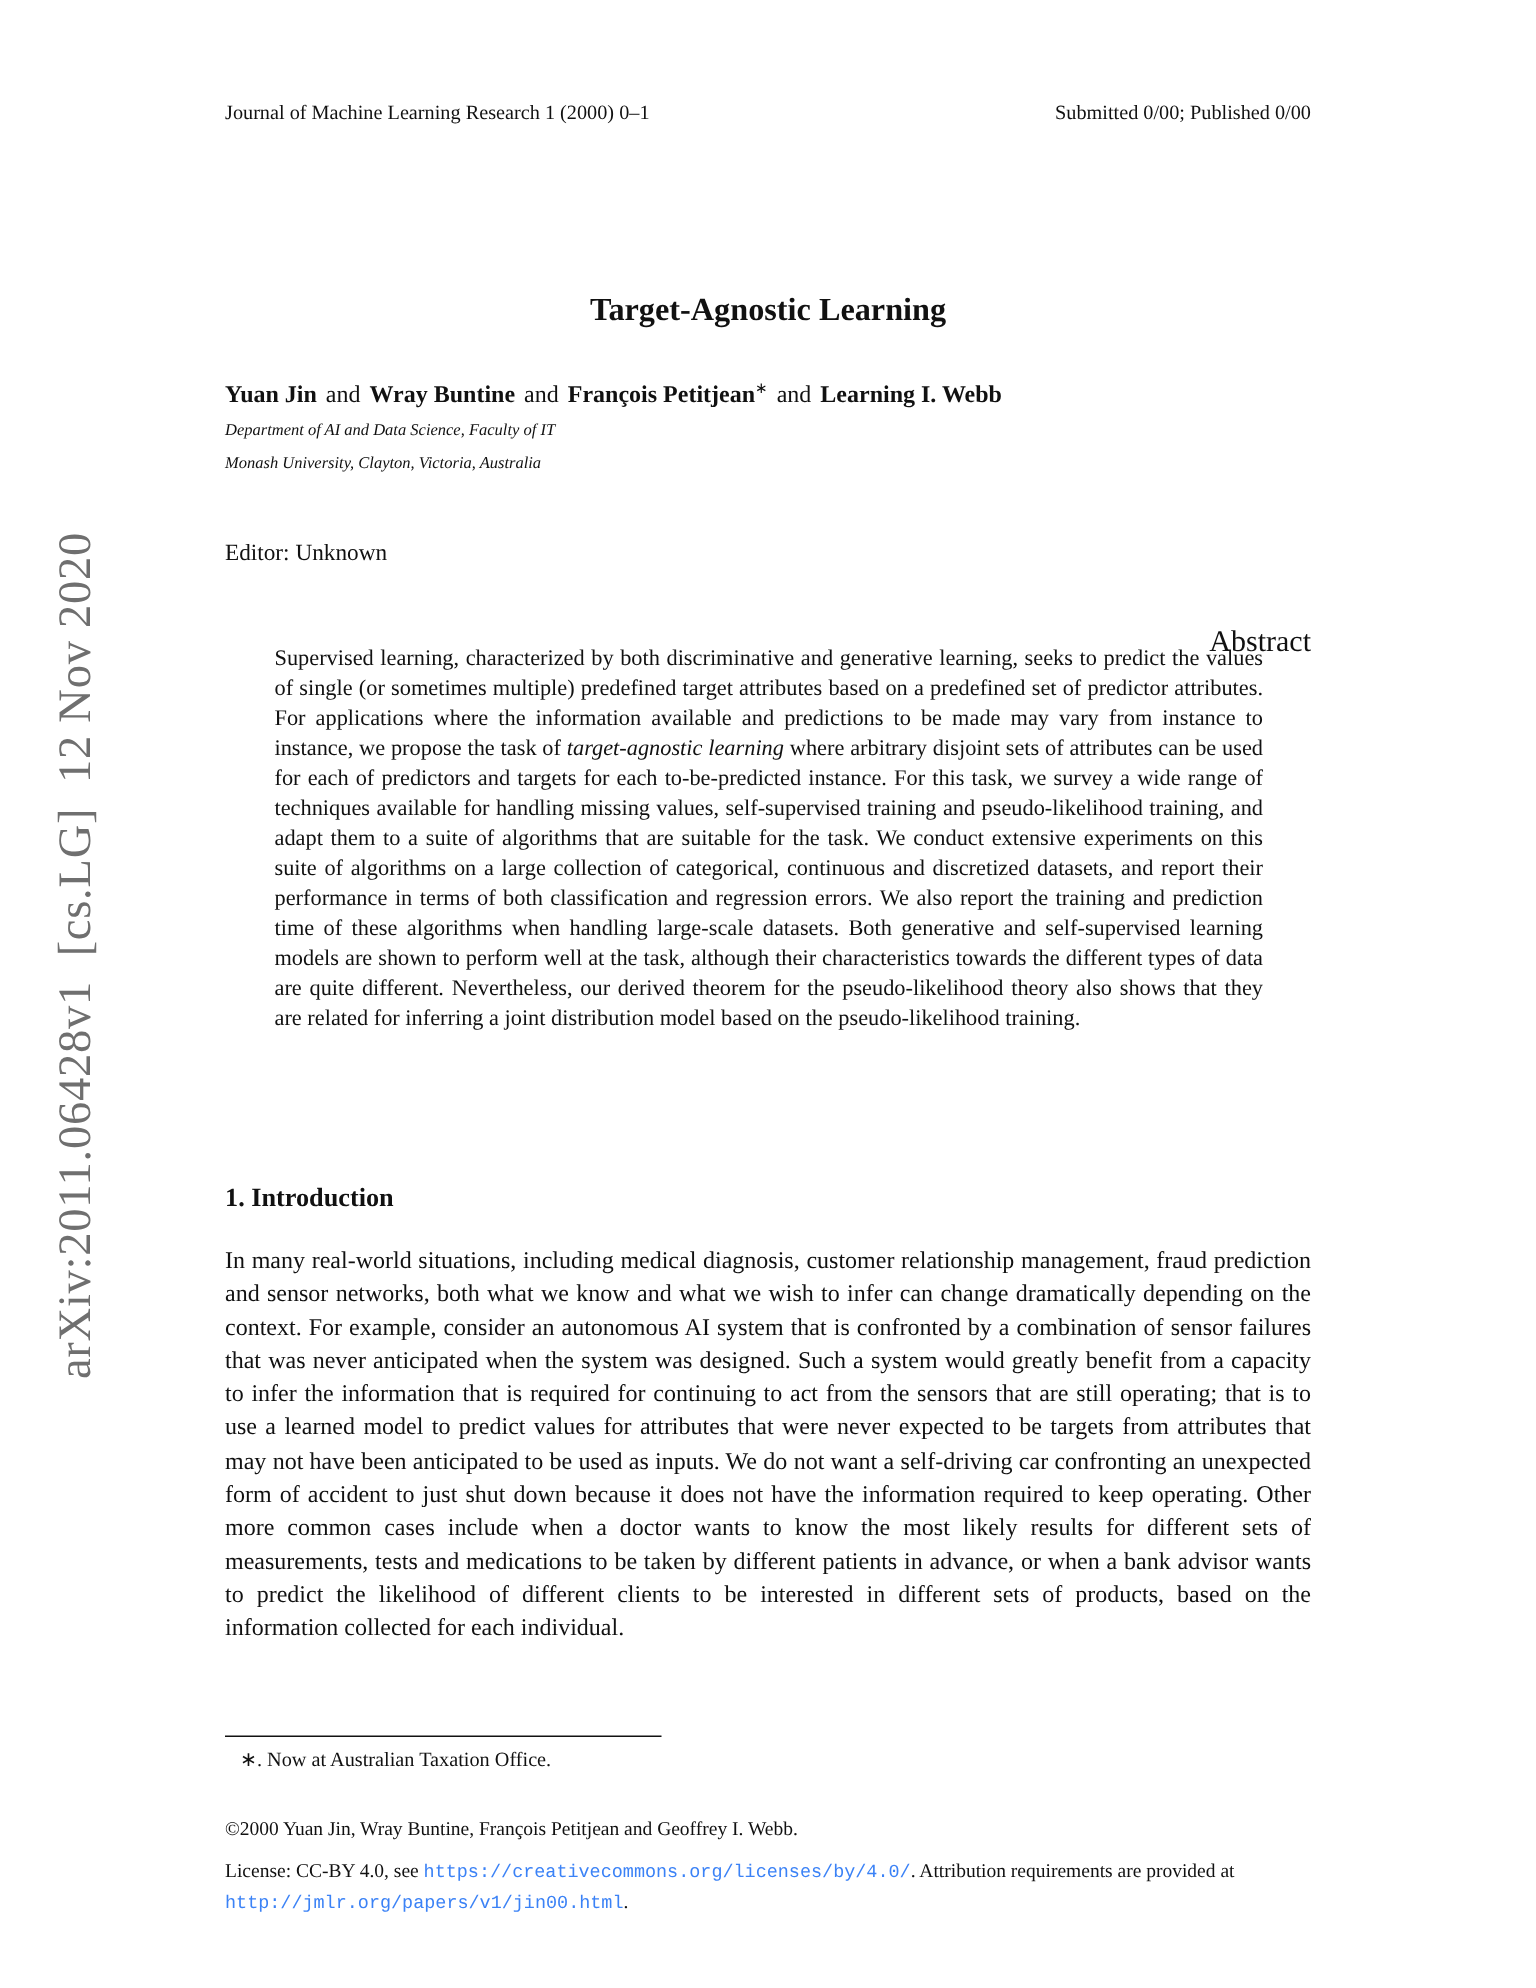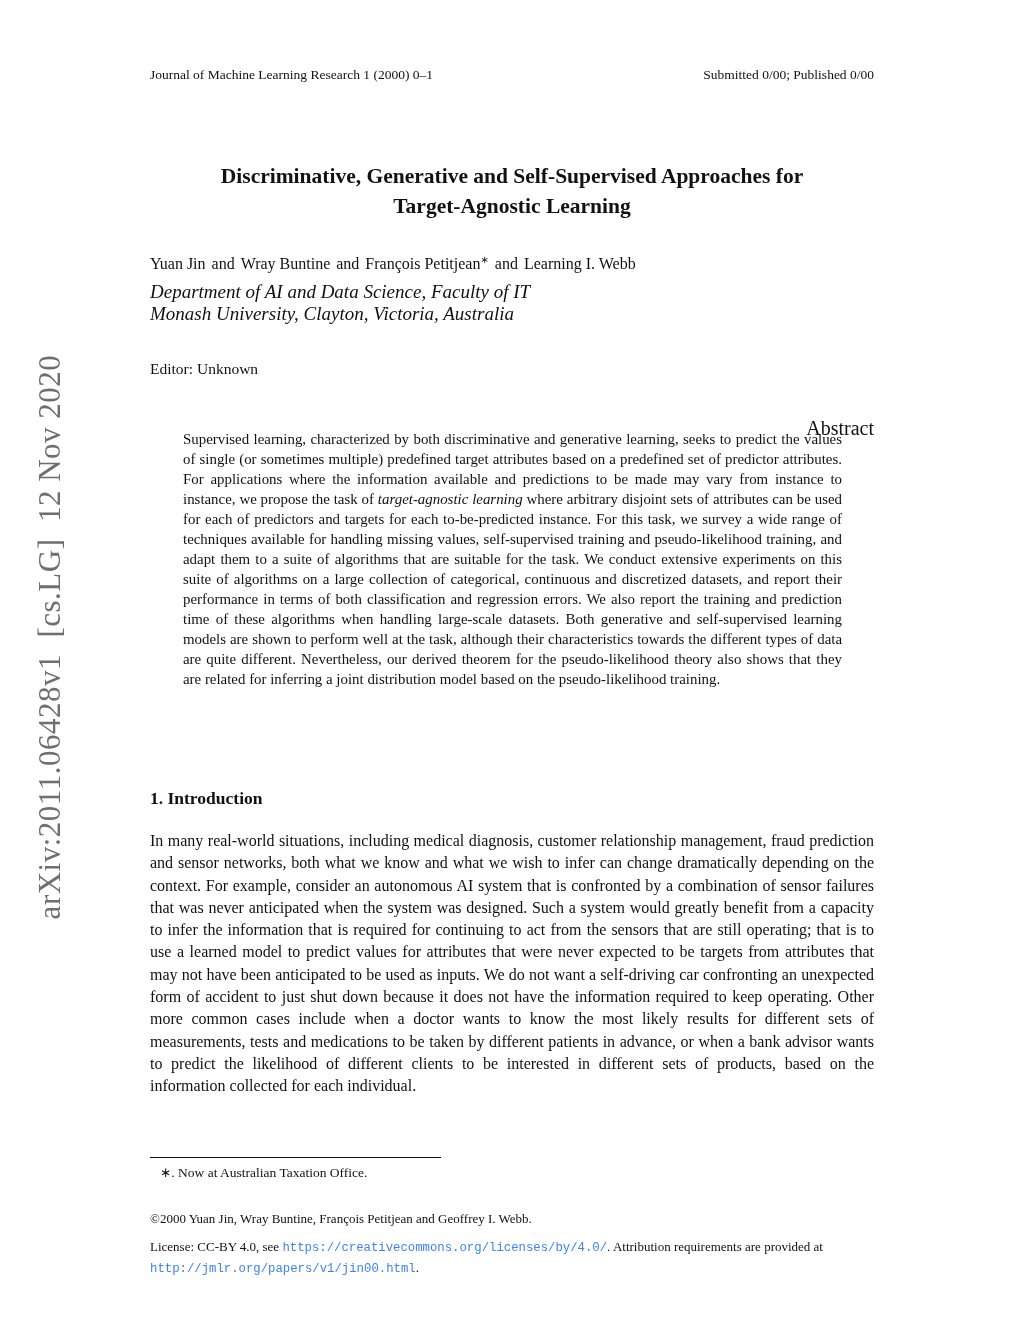--- a/index.html
+++ b/index.html
@@ -46,36 +46,36 @@
     line-height: 30px;
     font-family: "Liberation Serif", serif;
   }
   .authors {
     position: absolute;
     top: 255px;
     left: 150px;
     width: 724px;
     font-size: 16px;
   }
-  .authors b { font-weight: normal; }
+  .authors b { font-weight: bold; }
   .authors .and {
     font-weight: normal;
     margin: 0 6px;
   }
   .authors sup {
     font-size: 10px;
     vertical-align: super;
     line-height: 0;
   }
   .affil {
     position: absolute;
     left: 150px;
     width: 724px;
     font-style: italic;
-    font-size: 19px;
+    font-size: 11px;
   }
   .affil-1 { top: 281px; }
   .affil-2 { top: 303px; }
   .editor {
     position: absolute;
     top: 360px;
     left: 150px;
     width: 724px;
     font-size: 15.5px;
   }
@@ -156,21 +156,21 @@
 <body>
 
 <div class="watermark">arXiv:2011.06428v1  [cs.LG]  12 Nov 2020</div>
 
 <div class="header">
   <span>Journal of Machine Learning Research 1 (2000) 0–1</span>
   <span>Submitted 0/00; Published 0/00</span>
 </div>
 
 <div class="title">
-  <span>Discriminative, Generative and Self-Supervised Approaches for</span><br>
+  <br>
   <span>Target-Agnostic Learning</span>
 </div>
 
 <div class="authors">
   <b>Yuan Jin</b><span class="and">and</span><b>Wray Buntine</b><span class="and">and</span><b>François Petitjean</b><sup>∗</sup><span class="and">and</span><b>Learning I. Webb</b>
 </div>
 
 <div class="affil affil-1">Department of AI and Data Science, Faculty of IT</div>
 <div class="affil affil-2">Monash University, Clayton, Victoria, Australia</div>
 

